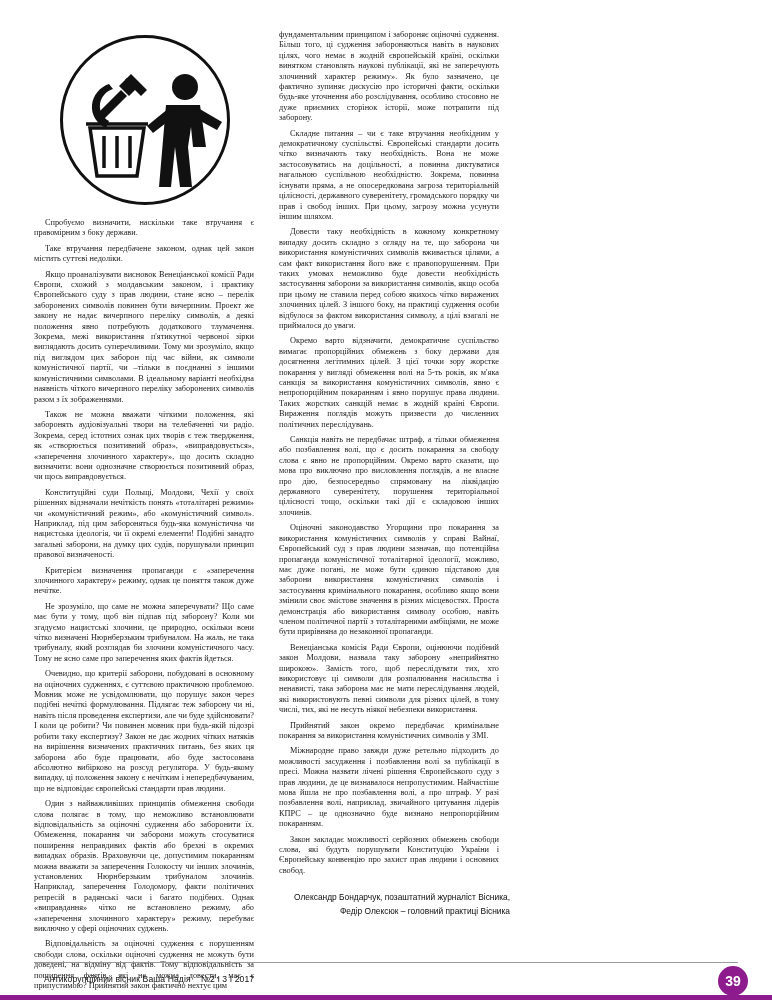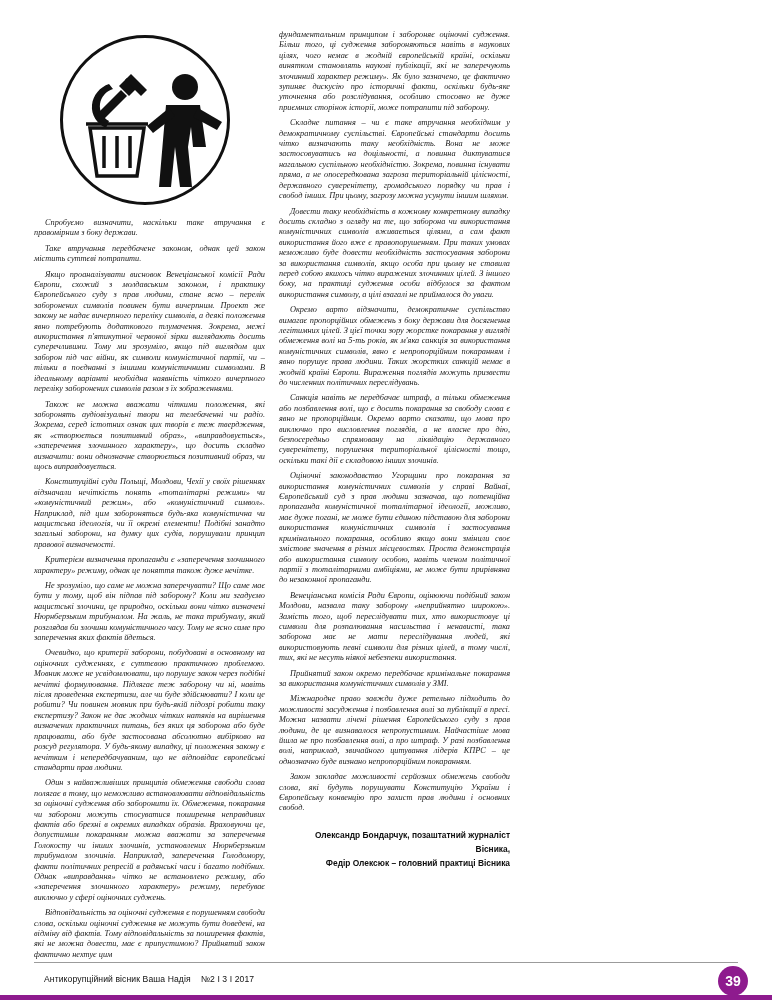--- a/index.html
+++ b/index.html
@@ -50,37 +50,36 @@
     border: 3px solid #111;
     border-radius: 50%;
     box-sizing: border-box;
   }
   .ill-svg {
     position: absolute;
     left: 0;
     top: 0;
   }
   p {
-    margin: 0 0 5px 0;
+    margin: 0 11px 5px 0;
     font-size: 8.3px;
     line-height: 10.4px;
     text-align: justify;
     text-justify: inter-word;
     hyphens: auto;
-    font-style: italic;
   }
   p.indent {
     text-indent: 11px;
   }
   .signature {
     margin-top: 14px;
     text-align: right;
     font-family: "Liberation Sans", sans-serif;
     font-size: 8.4px;
-    font-weight: bold;
+    font-weight: normal;
     line-height: 14px;
     color: #0f0f0f;
   }
   .footer {
     position: absolute;
     left: 0;
     bottom: 0;
     width: 772px;
     height: 38px;
   }
@@ -153,21 +152,21 @@
           <g fill="#111">
             <circle cx="128" cy="55" r="13"></circle>
             <path d="M113 73 h30 l6 42 h-13 l-2 -20 l-3 20 l4 40 h-12 l-5 -40 l-4 40 h-12 l7 -82 z"></path>
             <path d="M112 76 l-22 18 l6 7 l22 -17 z"></path>
             <path d="M141 76 l24 14 l-5 8 l-24 -13 z"></path>
           </g>
         </svg>
       </div>
       <div>
         <p class="indent">Спробуємо визначити, наскільки таке втручання є правомірним з боку держави.</p>
-        <p class="indent">Таке втручання передбачене законом, однак цей закон містить суттєві потрапити.</p>
+        <p class="indent">Таке втручання передбачене законом, однак цей закон містить суттєві недоліки.</p>
         <p class="indent">Якщо проаналізувати висновок Венеціанської комісії Ради Європи, схожий з молдавським законом, і практику Європейського суду з прав людини, стане ясно – перелік заборонених символів повинен бути вичерпним. Проект же закону не надає вичерпного переліку символів, а деякі положення явно потребують додаткового тлумачення. Зокрема, межі використання п'ятикутної червоної зірки виглядають досить суперечливими. Тому ми зрозуміло, якщо під виглядом цих заборон під час війни, як символи комуністичної партії, чи –тільки в поєднанні з іншими комуністичними символами. В ідеальному варіанті необхідна наявність чіткого вичерпного переліку заборонених символів разом з їх зображеннями.</p>
         <p class="indent">Також не можна вважати чіткими положення, які заборонять аудіовізуальні твори на телебаченні чи радіо. Зокрема, серед істотних ознак цих творів є теж твердження, як «створюється позитивний образ», «виправдовується», «заперечення злочинного характеру», що досить складно визначити: вони однозначне створюється позитивний образ, чи щось виправдовується.</p>
         <p class="indent">Конституційні суди Польщі, Молдови, Чехії у своїх рішеннях відзначали нечіткість понять «тоталітарні режими» чи «комуністичний режим», або «комуністичний символ». Наприклад, під цим забороняться будь-яка комуністична чи нацистська ідеологія, чи її окремі елементи! Подібні занадто загальні заборони, на думку цих судів, порушували принцип правової визначеності.</p>
         <p class="indent">Критерієм визначення пропаганди є «заперечення злочинного характеру» режиму, однак це поняття також дуже нечітке.</p>
         <p class="indent">Не зрозуміло, що саме не можна заперечувати? Що саме має бути у тому, щоб він підпав під заборону? Коли ми згадуємо нацистські злочини, це природно, оскільки вони чітко визначені Нюрнберзьким трибуналом. На жаль, не така трибуналу, який розглядав би злочини комуністичного часу. Тому не ясно саме про заперечення яких фактів йдеться.</p>
         <p class="indent">Очевидно, що критерії заборони, побудовані в основному на оціночних судженнях, є суттєвою практичною проблемою. Мовник може не усвідомлювати, що порушує закон через подібні нечіткі формулювання. Підлягає теж заборону чи ні, навіть після проведення експертизи, але чи буде здійснювати? І коли це робити? Чи повинен мовник при будь-якій підозрі робити таку експертизу? Закон не дає жодних чітких натяків на вирішення визначених практичних питань, без яких ця заборона або буде працювати, або буде застосована абсолютно вибірково на розсуд регулятора. У будь-якому випадку, ці положення закону є нечітким і непередбачуваним, що не відповідає європейські стандарти прав людини.</p>
         <p class="indent">Один з найважливіших принципів обмеження свободи слова полягає в тому, що неможливо встановлювати відповідальність за оціночні судження або заборонити їх. Обмеження, покарання чи заборони можуть стосуватися поширення неправдивих фактів або брехні в окремих випадках образів. Враховуючи це, допустимим покаранням можна вважати за заперечення Голокосту чи інших злочинів, установлених Нюрнберзьким трибуналом злочинів. Наприклад, заперечення Голодомору, факти політичних репресій в радянські часи і багато подібних. Однак «виправдання» чітко не встановлено режиму, або «заперечення злочинного характеру» режиму, перебуває виключно у сфері оціночних суджень.</p>
         <p class="indent">Відповідальність за оціночні судження є порушенням свободи слова, оскільки оціночні судження не можуть бути доведені, на відміну від фактів. Тому відповідальність за поширення фактів, які не можна довести, має є припустимою? Прийнятий закон фактично нехтує цим</p>
       </div>
     </div>

